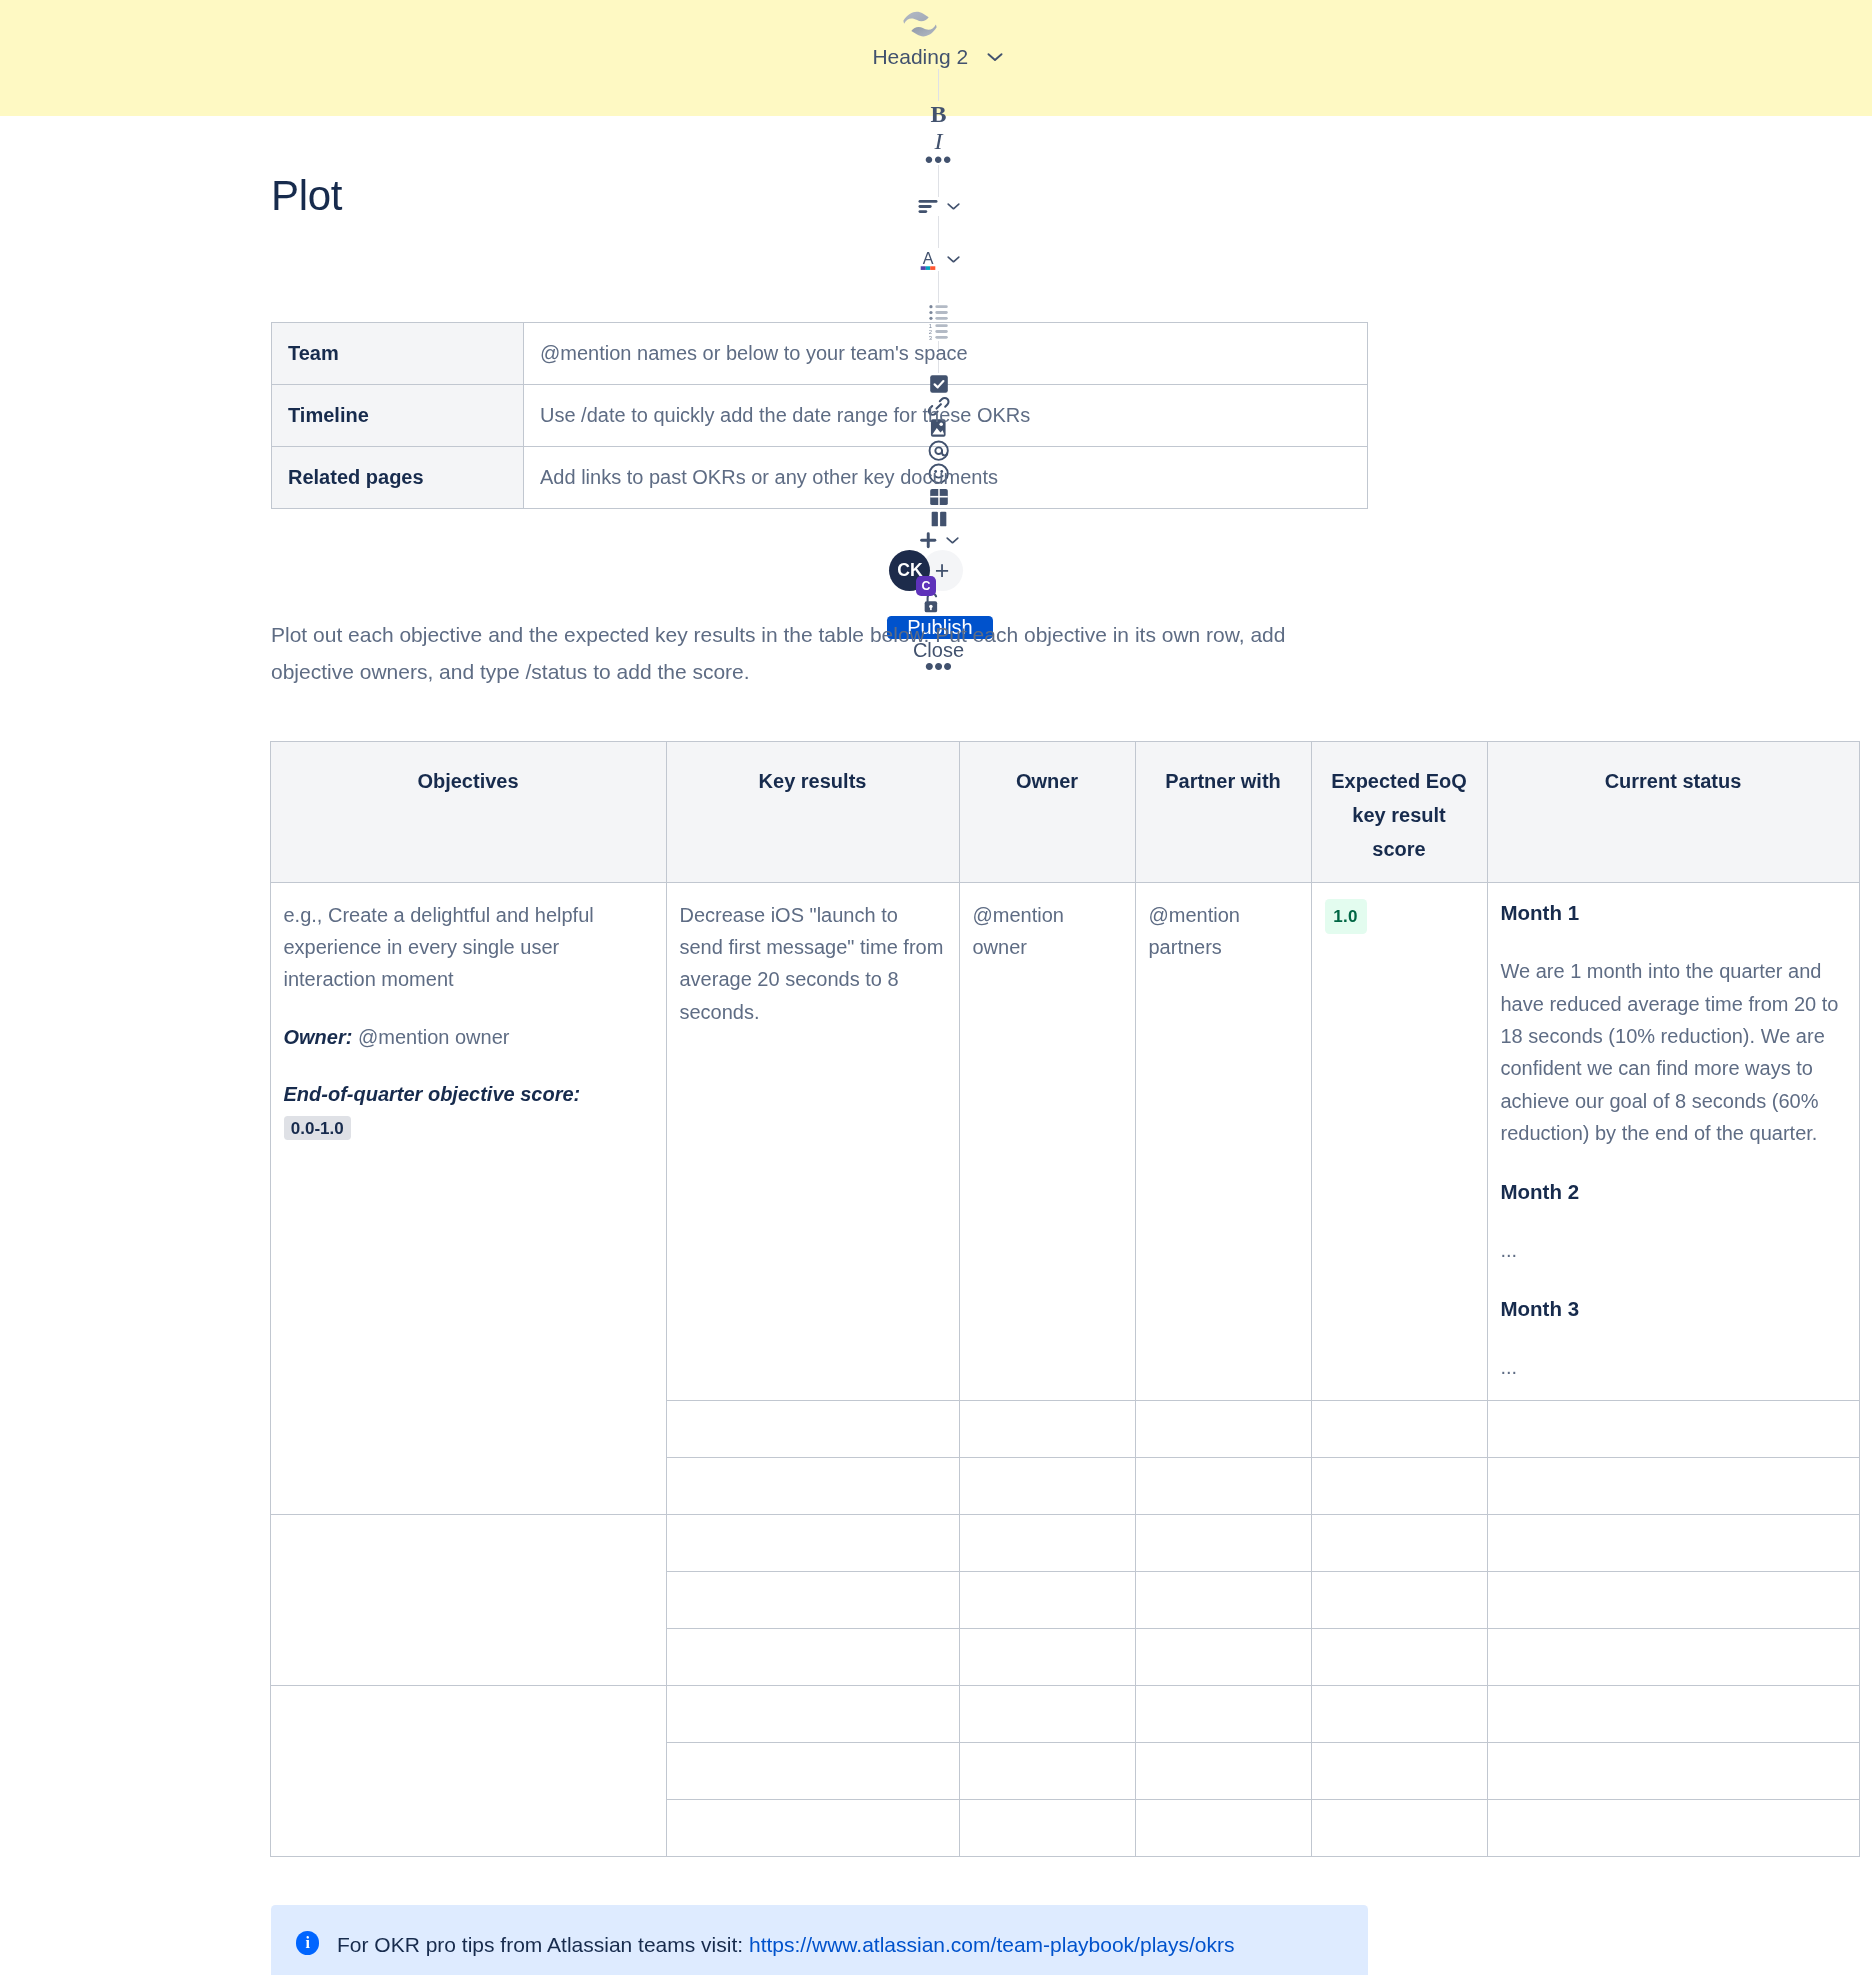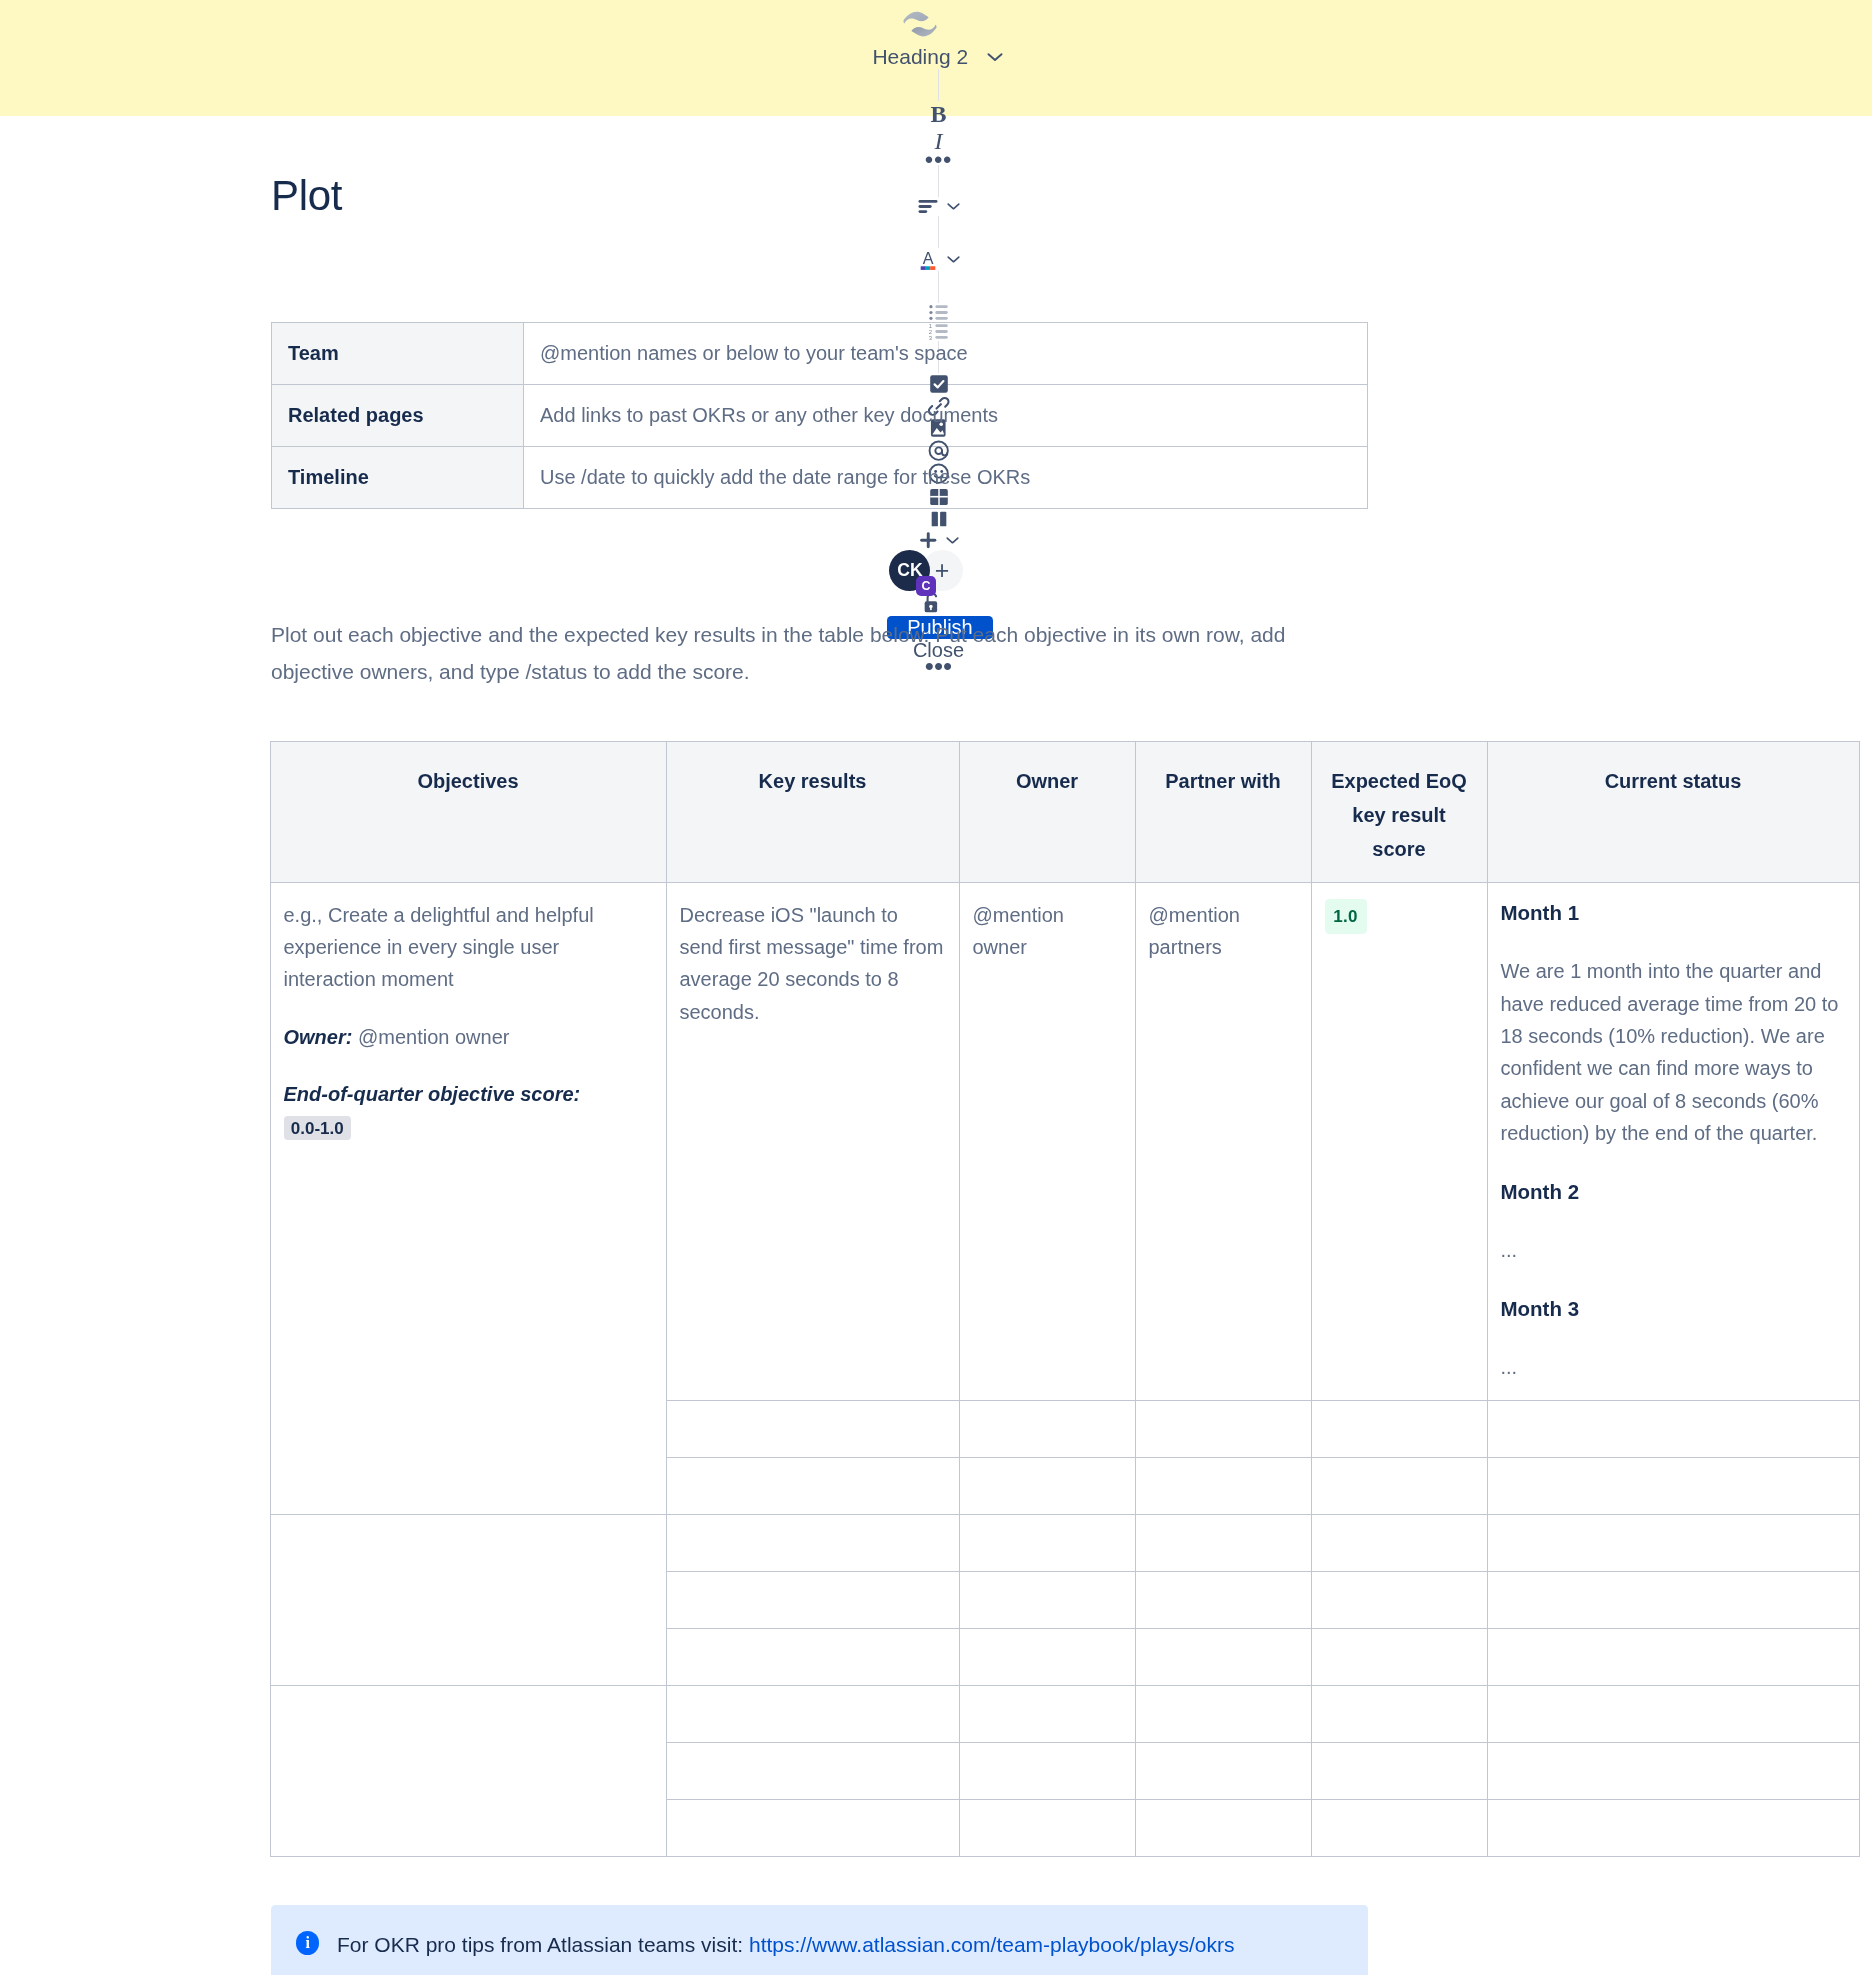--- a/index.html
+++ b/index.html
@@ -507,26 +507,26 @@
     <h1 class="page-title">Plot</h1>
 
     <div class="meta-wrap">
       <table class="meta">
         <tbody>
           <tr>
             <td class="k">Team</td>
             <td class="v">@mention names or below to your team's space</td>
           </tr>
           <tr>
+            <td class="k">Timeline</td>
+            <td class="v">Use /date to quickly add the date range for these OKRs</td>
+          </tr>
+          <tr>
             <td class="k">Related pages</td>
             <td class="v">Add links to past OKRs or any other key documents</td>
-          </tr>
-          <tr>
-            <td class="k">Timeline</td>
-            <td class="v">Use /date to quickly add the date range for these OKRs</td>
           </tr>
         </tbody>
       </table>
     </div>
 
     <p class="intro">Plot out each objective and the expected key results in the table below. Put each objective in its own row, add objective owners, and type /status to add the score.</p>
 
     <div class="okr-wrap">
       <table class="okr">
         <colgroup>

